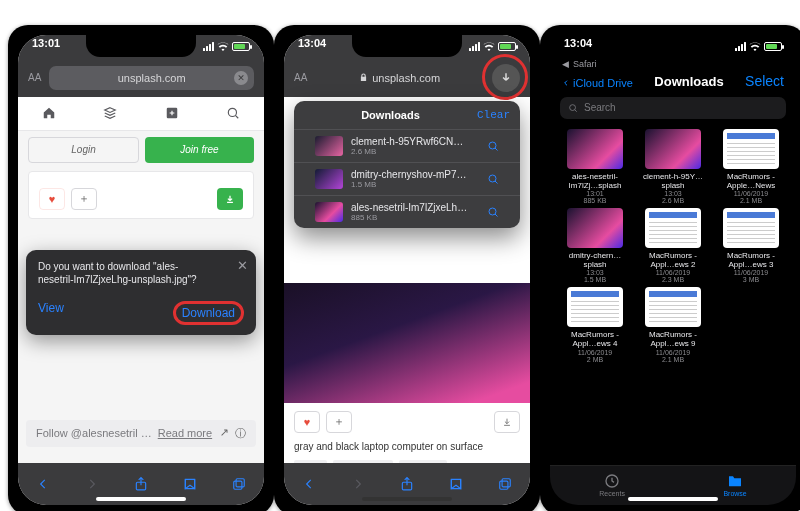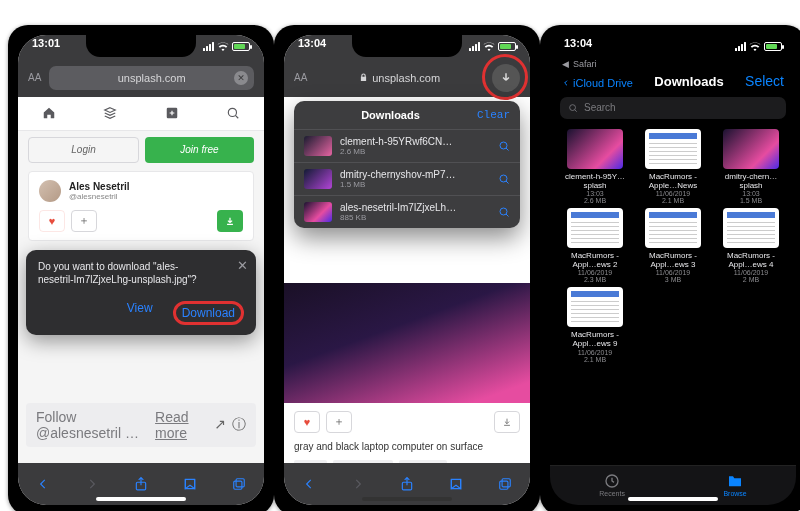--- a/index.html
+++ b/index.html
@@ -31,37 +31,37 @@
   .btn.join { background:#37b24d; color:#fff; font-weight:500; }
   .card { margin:0 10px; background:#fff; border:1px solid #e7e7e9; border-radius:4px; padding:8px 10px; }
   .author { display:flex; align-items:center; gap:8px; }
   .avatar { width:22px; height:22px; border-radius:50%; background:linear-gradient(135deg,#d3c0b0,#b49a86); }
   .acts { display:flex; gap:6px; margin-top:8px; align-items:center; }
   .acts .ico { width:26px; height:22px; border:1px solid #d7d7db; border-radius:4px; display:flex; align-items:center; justify-content:center; font-size:11px; color:#666; }
   .acts .ico.heart { color:#e74c3c; border-color:#e74c3c22; }
   .acts .dl { width:26px; height:22px; border-radius:4px; background:#37b24d; color:#fff; display:flex; align-items:center; justify-content:center; margin-left:auto; }
   .dl-sheet { position:absolute; left:8px; right:8px; top:215px; background:#2e2e30; border-radius:10px; padding:10px 12px; color:#e7e7ea; font-size:10px; box-shadow:0 6px 20px rgba(0,0,0,.4); }
   .dl-sheet .close { position:absolute; right:8px; top:8px; color:#9c9ca1; font-size:13px; }
-  .dl-links { display:flex; gap:20px; justify-content:flex-end; margin-top:14px; font-size:12px; color:#2a82ff; font-weight:500; }
+  .dl-links { display:flex; gap:20px; justify-content:space-between; margin-top:14px; font-size:12px; color:#2a82ff; font-weight:500; }
   .circle-mark { border:3px solid #e03131; border-radius:14px; padding:2px 6px; }
-  .follow { position:absolute; left:8px; right:8px; bottom:58px; background:#ebebedcc; color:#7a7a7e; font-size:14px; padding:6px 10px; border-radius:4px; display:flex; align-items:center; gap:6px; }
+  .follow { position:absolute; left:8px; right:8px; bottom:58px; background:#ebebedcc; color:#7a7a7e; font-size:11px; padding:6px 10px; border-radius:4px; display:flex; align-items:center; gap:6px; }
   .p1-bottom { position:absolute; bottom:0; left:0; right:0; height:42px; background:#3b3b3d; display:flex; align-items:center; justify-content:space-around; color:#2a82ff; }
   .homebar { position:absolute; bottom:4px; left:50%; transform:translateX(-50%); width:90px; height:4px; border-radius:3px; background:#fff; z-index:60; }
   .homebar.dark { background:#333; }
 
   
   .p2 .screen { background:#fff; display:flex; flex-direction:column; }
   .p2-top { height: 62px; background:#3b3b3d; padding-top: 24px; display:flex; align-items:center; gap:8px; padding-left:10px; padding-right:10px; }
   .p2-url { flex:1; height:24px; background:#3b3b3d; color:#d6d6d8; font-size:11px; display:flex; align-items:center; justify-content:center; gap:4px; }
   .dl-btn-top { width:28px; height:28px; border-radius:50%; background:#555; color:#ddd; display:flex; align-items:center; justify-content:center; position:relative; }
   .red-circ { position:absolute; width:46px; height:46px; border:3px solid #e03131; border-radius:50%; top:-10px; left:-10px; }
   .p2-pop { position:absolute; top:66px; left:10px; right:10px; background:#3d3d3f; border-radius:10px; box-shadow:0 10px 24px rgba(0,0,0,.45); overflow:hidden; }
   .p2-pop .hdr { display:flex; justify-content:space-between; padding:8px 10px; font-size:11px; color:#fff; }
   .p2-pop .hdr .clear { color:#2a82ff;font-family:Liberation Mono, monospace; }
-  .p2-row { display:flex; align-items:center; gap:8px; padding:6px 10px; border-top:1px solid #505053; }
+  .p2-row { display:flex; align-items:center; gap:8px; padding:6px 21px; border-top:1px solid #505053; }
   .p2-thumb { width:28px; height:20px; border-radius:3px; background:linear-gradient(135deg,#1a1c30,#e765a3); flex:0 0 auto; }
   .p2-thumb.b { background:linear-gradient(135deg,#121b34,#b345d8); }
   .p2-thumb.c { background:linear-gradient(135deg,#1a1230,#e64ca0 60%,#4a2ae6); }
   .p2-row .info { flex:1; min-width:0; }
   .p2-row .name { font-size:10px; color:#e7e7ea; white-space:nowrap; overflow:hidden; text-overflow:ellipsis; }
   .p2-row .size { font-size:8px; color:#9a9aa0; }
   .p2-row .mag { color:#2a82ff; font-size:12px; }
   .hero { margin-top:186px; height:120px; background:linear-gradient(160deg,#1a1026,#2a1745 40%,#e64ca0 90%); }
   .cap-acts { display:flex; gap:6px; padding:8px 10px 4px; align-items:center; }
   .cap-acts .ico { width:26px; height:22px; border:1px solid #d7d7db; border-radius:4px; display:flex; align-items:center; justify-content:center; font-size:11px; color:#666; }
@@ -158,27 +158,20 @@
       <div class="btn-row">
         <div class="btn login">
             <span>Login</span>
           </div>
         <div class="btn join">
             <span>Join free</span>
           </div>
       </div>
 
       <div class="card">
-        <div class="author">
-          <div class="avatar"></div>
-          <div>
-            <div style="font-size:10px;font-weight:600;color:#222">Ales Nesetril</div>
-            <div style="font-size:8px;color:#888">@alesnesetril</div>
-          </div>
-        </div>
         <div class="acts">
           <div class="ico heart">♥</div>
           <div class="ico">＋</div>
           <div class="dl">
             <svg width="10" height="10" viewBox="0 0 24 24" fill="none" stroke="#fff" stroke-width="3">
                 <path d="M12 4v12m0 0-5-5m5 5 5-5M5 20h14"></path>
               </svg>
           </div>
         </div>
       </div>
@@ -408,20 +401,26 @@
         <svg width="10" height="10" viewBox="0 0 24 24" fill="none" stroke="currentColor" stroke-width="2">
             <circle cx="11" cy="11" r="7"></circle>
             <path d="m21 21-5-5"></path>
           </svg>
         <span>Search</span>
       </div>
 
       <div class="grid" id="p3-grid">
           <div class="cell">
             <div class="th "></div>
+    <div class="nm">ales-nesetril-Im7lZj…splash</div>
+    <div class="dt">13:01</div>
+    <div class="sz">885 KB</div>
+          </div>
+          <div class="cell">
+            <div class="th "></div>
     <div class="nm">clement-h-95Y…splash</div>
     <div class="dt">13:03</div>
     <div class="sz">2.6 MB</div>
           </div>
           <div class="cell">
             <div class="th pdf"></div>
     <div class="nm">MacRumors - Apple…News</div>
     <div class="dt">11/06/2019</div>
     <div class="sz">2.1 MB</div>
           </div>

